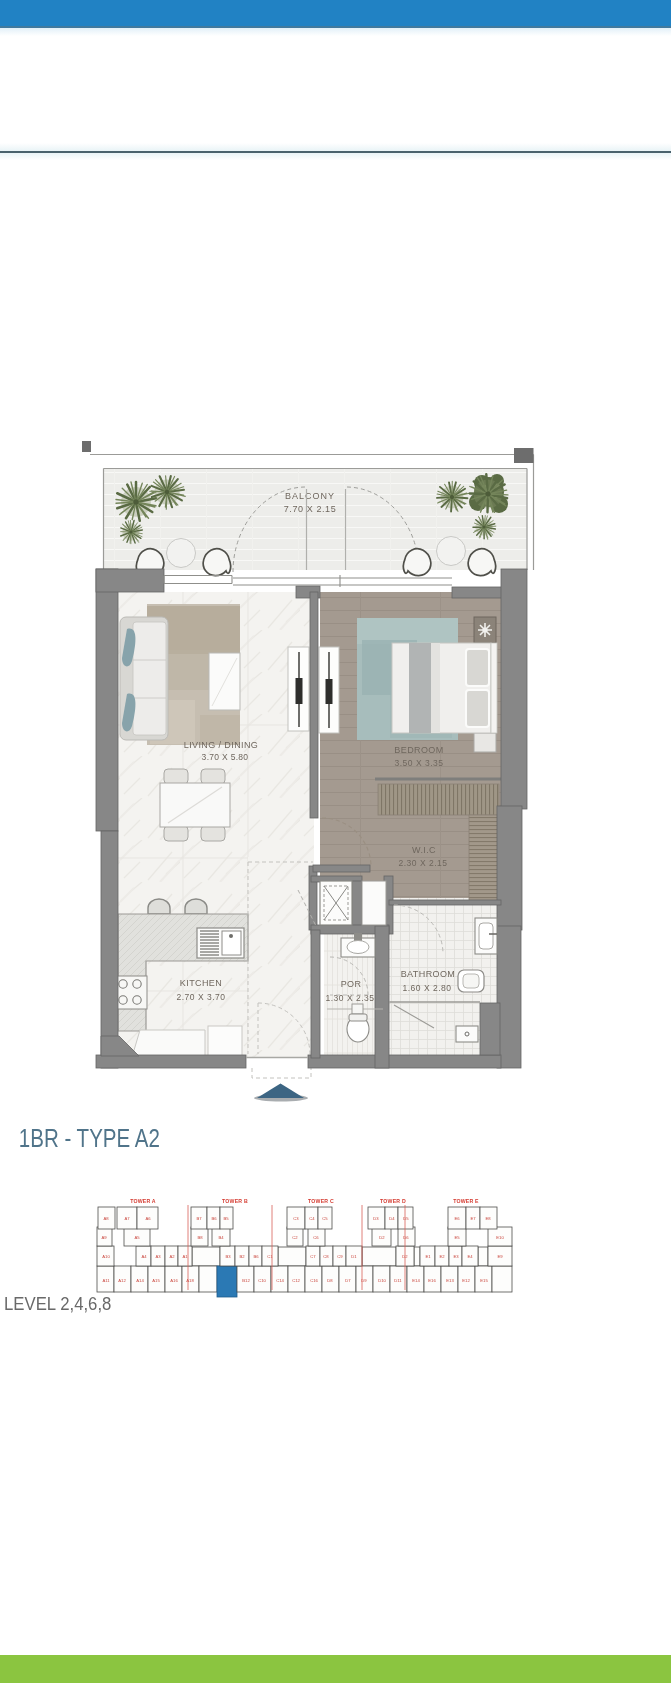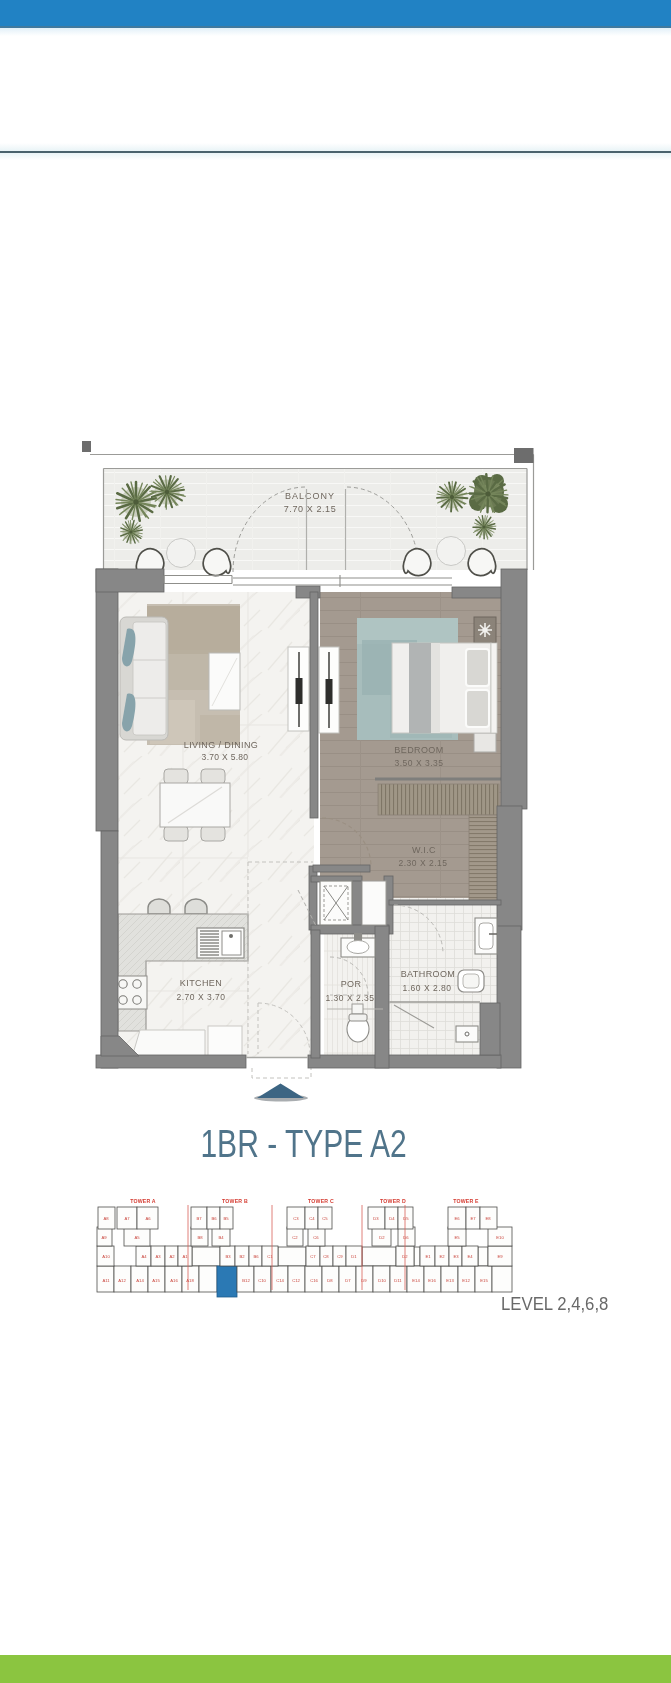--- a/index.html
+++ b/index.html
@@ -4,24 +4,24 @@
 <style>
   html,body{margin:0;padding:0;}
   body{width:671px;height:1683px;position:relative;background:#ffffff;
        font-family:"Liberation Sans", sans-serif;overflow:hidden;}
   #topbar{position:absolute;left:0;top:0;width:671px;height:26px;background:#2182c4;}
   #topbar2{position:absolute;left:0;top:26px;width:671px;height:2px;background:#417a9e;}
   #topbar3{position:absolute;left:0;top:28px;width:671px;height:8px;background:linear-gradient(#e2f0f8,#ffffff);}
   #tophalo{position:absolute;left:0;top:143px;width:671px;height:17px;background:linear-gradient(#ffffff,#eaf4f7 45%,#eaf4f7 60%,#ffffff);}
   #topline{position:absolute;left:0;top:151px;width:671px;height:2px;background:#4a626d;}
   #greenbar{position:absolute;left:0;top:1655px;width:671px;height:28px;background:#8bc540;}
-  #title{position:absolute;left:0;top:1123px;width:607px;text-align:center;
-         font-size:38px;color:#50748a;}
+  #title{position:absolute;left:0;top:1123px;width:607px;
+         font-size:26px;color:#50748a;}
   #title span{display:inline-block;transform:scaleX(0.79);}
-  #level{position:absolute;left:0;top:1294px;width:612px;text-align:right;
+  #level{position:absolute;left:0;top:1294px;width:612px;text-align:left;
          font-size:18px;color:#696969;}
   #level span{display:inline-block;transform:scaleX(0.93);}
   svg{position:absolute;}
 </style>
 </head>
 <body>
 <div id="topbar"></div>
 <div id="topbar2"></div>
 <div id="topbar3"></div>
 <div id="tophalo"></div>

